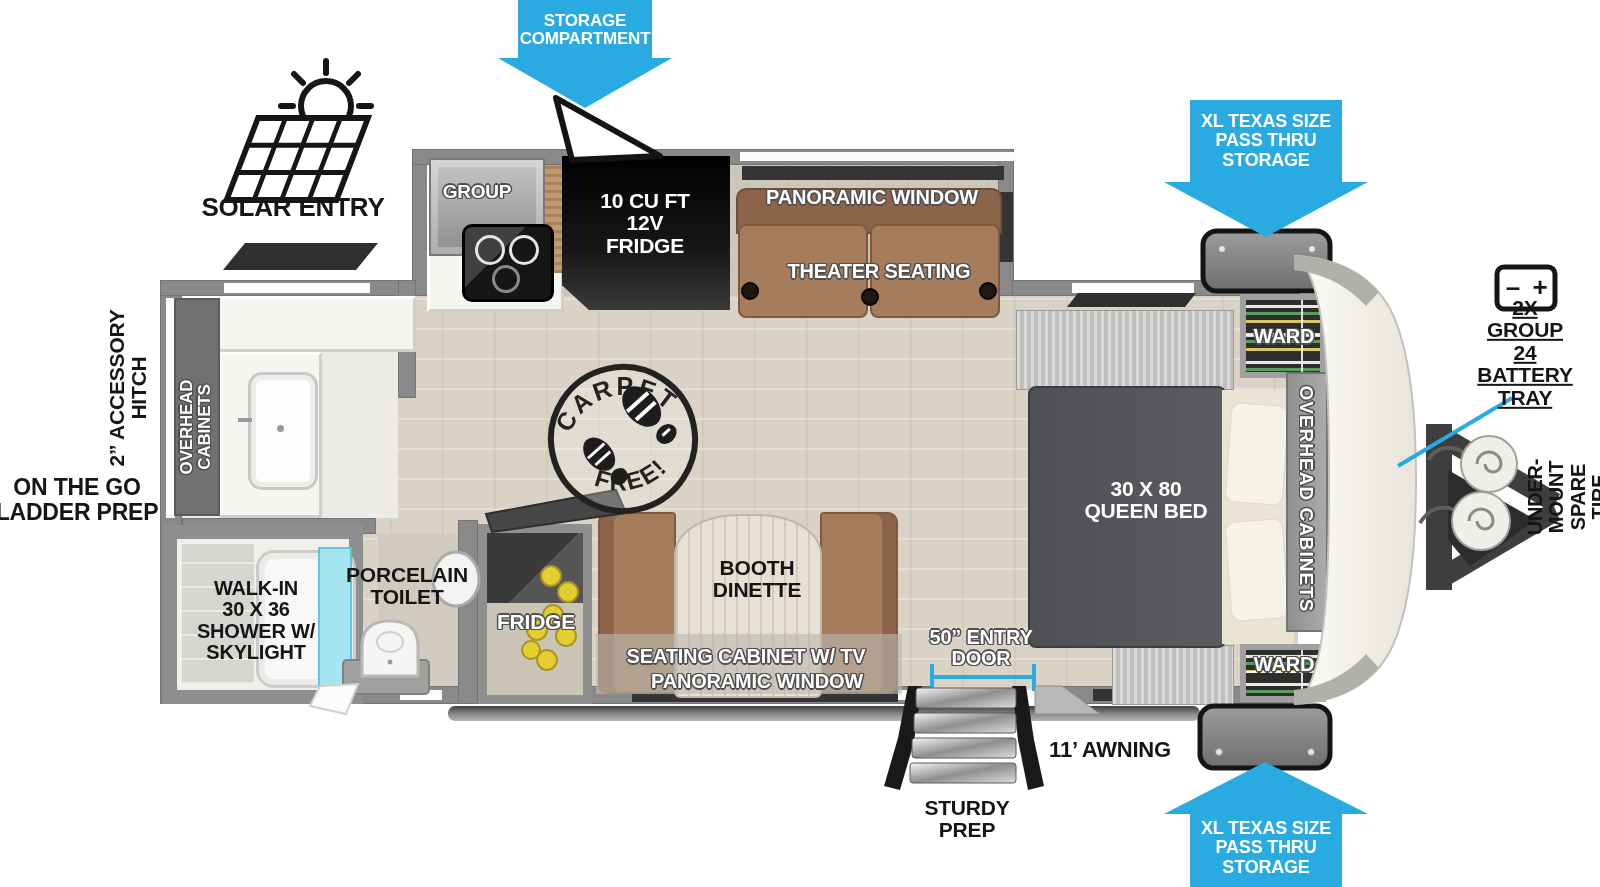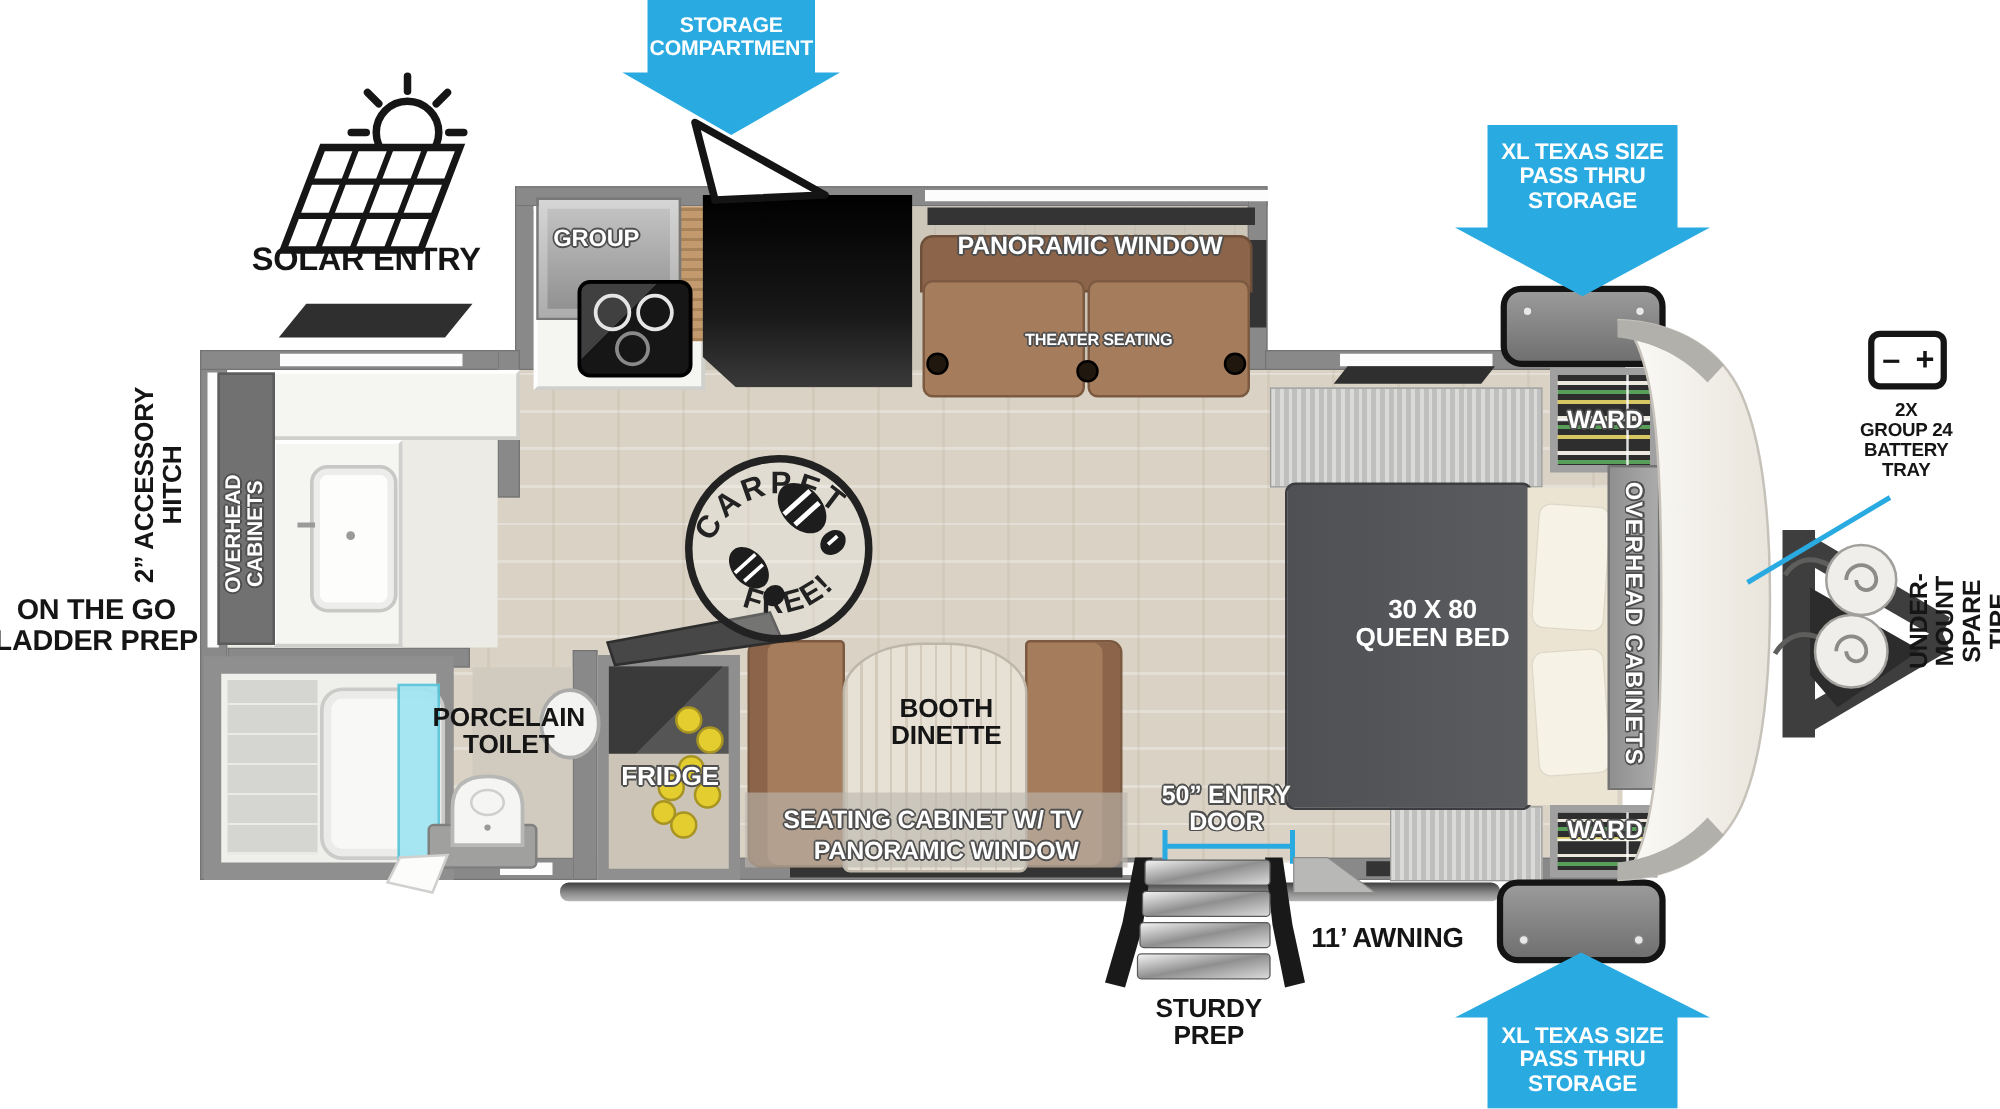--- a/index.html
+++ b/index.html
@@ -273,26 +273,29 @@
 
     <polygon points="518,0 652,0 652,58 672,58 585,108 498,58 518,58" fill="#29abe2"></polygon>
     <polygon points="1190,100 1342,100 1342,182 1368,182 1266,237 1164,182 1190,182" fill="#29abe2"></polygon>
     <polygon points="1265,762 1368,814 1342,814 1342,887 1190,887 1190,814 1164,814" fill="#29abe2"></polygon>
   </svg>
 
   <div class="lbl wh" style="left:585px;top:30px;font-size:17px;">STORAGE
 COMPARTMENT</div>
   <div class="lbl b" style="left:293px;top:208px;font-size:26px;">SOLAR ENTRY</div>
   <div class="lbl w" style="left:477px;top:192px;font-size:19px;">GROUP</div>
+  <div class="lbl wh" style="left:645px;top:224px;font-size:21px;">10 CU FT
+12V
+FRIDGE</div>
   <div class="lbl w" style="left:872px;top:198px;font-size:20px;">PANORAMIC WINDOW</div>
-  <div class="lbl w" style="left:879px;top:272px;font-size:13px;">THEATER SEATING</div>
+  <div class="lbl w" style="left:879px;top:272px;font-size:20px;">THEATER SEATING</div>
   <div class="lbl wh" style="left:1266px;top:141px;font-size:18px;">XL TEXAS SIZE
 PASS THRU
 STORAGE</div>
-  <div class="lbl b" style="left:1525px;top:353px;font-size:15px;">2X GROUP 24
+  <div class="lbl b" style="left:1525px;top:353px;font-size:21px;text-decoration:underline;">2X GROUP 24
 BATTERY
 TRAY</div>
   <div class="lbl b rotn90" style="left:1568px;top:497px;font-size:20px;">UNDER-MOUNT
 SPARE TIRE</div>
   <div class="lbl w" style="left:1284px;top:337px;font-size:20px;">WARD</div>
   <div class="lbl w" style="left:1284px;top:665px;font-size:20px;">WARD</div>
   <div class="lbl wh" style="left:1146px;top:500px;font-size:21px;">30 X 80
 QUEEN BED</div>
   <div class="lbl w rot90" style="left:1306px;top:499px;font-size:19px;letter-spacing:1px;">OVERHEAD CABINETS</div>
   <div class="lbl b" style="left:757px;top:579px;font-size:21px;">BOOTH
@@ -300,20 +303,24 @@
   <div class="lbl w" style="left:536px;top:622px;font-size:21px;">FRIDGE</div>
   <div class="lbl w" style="left:746px;top:657px;font-size:20px;">SEATING CABINET W/ TV</div>
   <div class="lbl w" style="left:757px;top:682px;font-size:20px;">PANORAMIC WINDOW</div>
   <div class="lbl w" style="left:981px;top:648px;font-size:20px;">50” ENTRY
 DOOR</div>
   <div class="lbl b" style="left:1110px;top:750px;font-size:22px;">11’ AWNING</div>
   <div class="lbl b" style="left:967px;top:819px;font-size:21px;">STURDY
 PREP</div>
   <div class="lbl b" style="left:407px;top:586px;font-size:21px;">PORCELAIN
 TOILET</div>
+  <div class="lbl b" style="left:256px;top:621px;font-size:20px;">WALK-IN
+30 X 36
+SHOWER W/
+SKYLIGHT</div>
   <div class="lbl w rotn90" style="left:196px;top:427px;font-size:17px;">OVERHEAD
 CABINETS</div>
   <div class="lbl b rotn90" style="left:128px;top:388px;font-size:21px;">2” ACCESSORY
 HITCH</div>
   <div class="lbl b" style="left:77px;top:500px;font-size:23px;">ON THE GO
 LADDER PREP</div>
   <div class="lbl wh" style="left:1266px;top:848px;font-size:18px;">XL TEXAS SIZE
 PASS THRU
 STORAGE</div>
 

